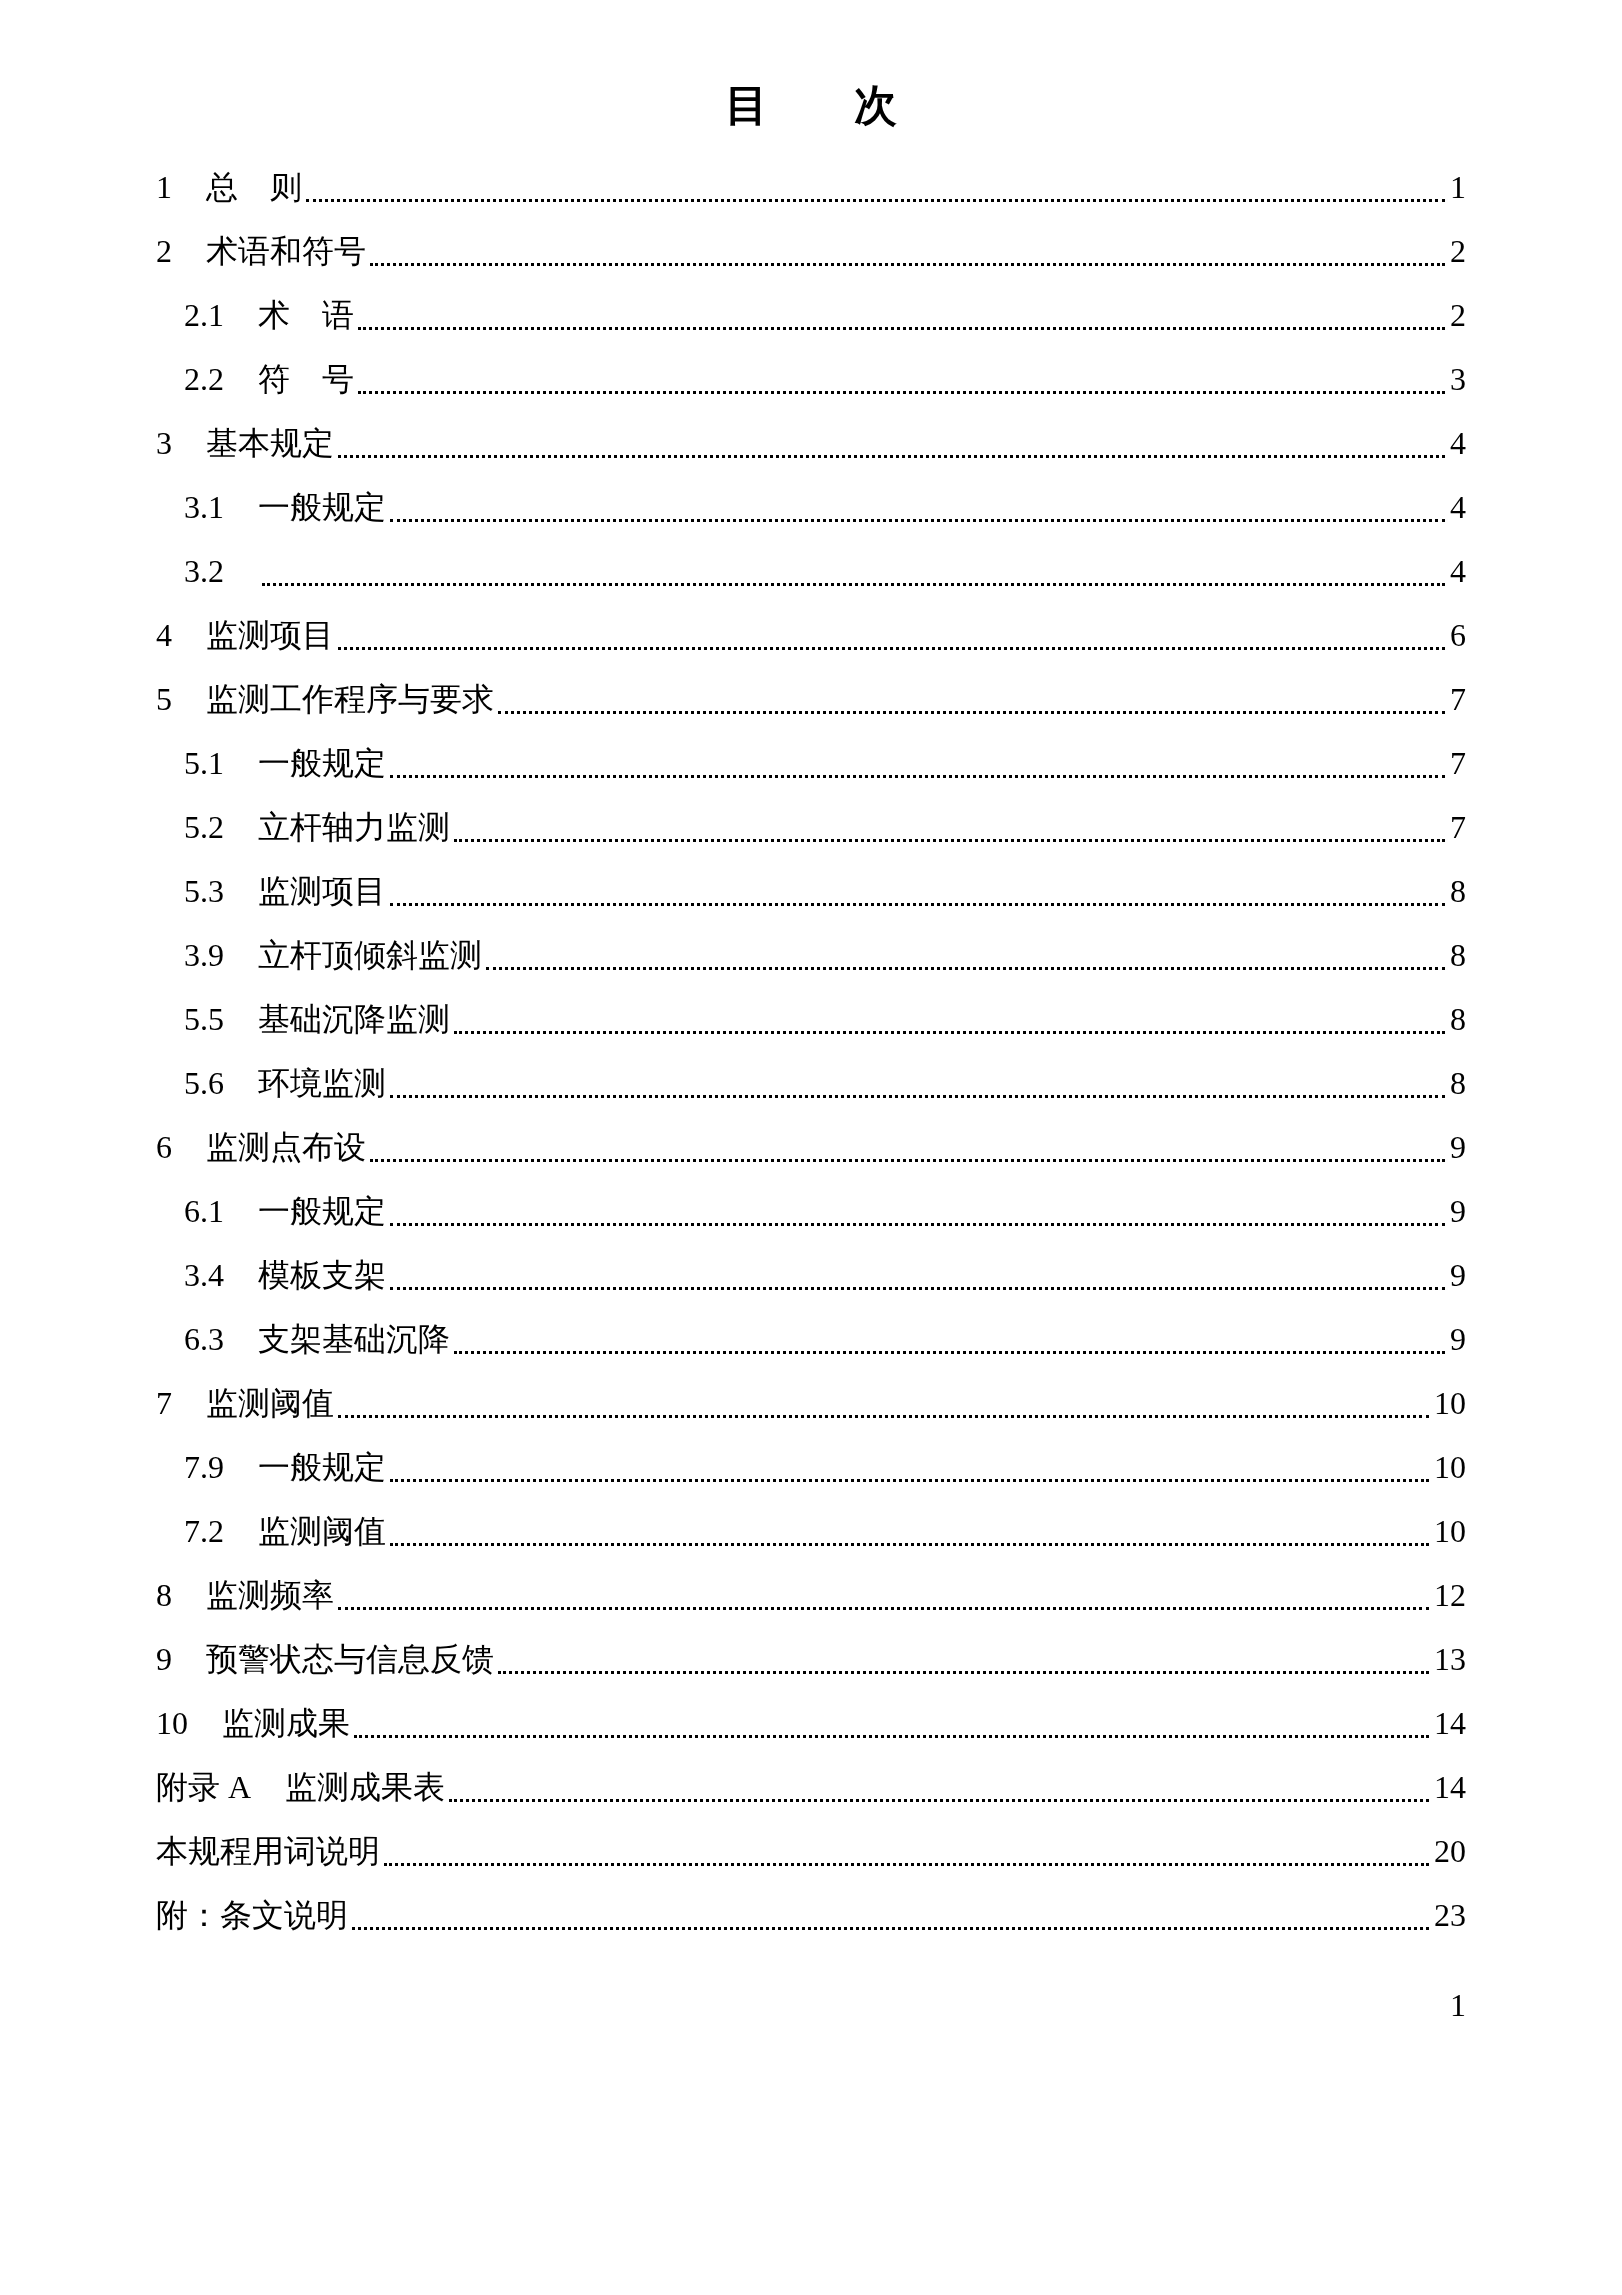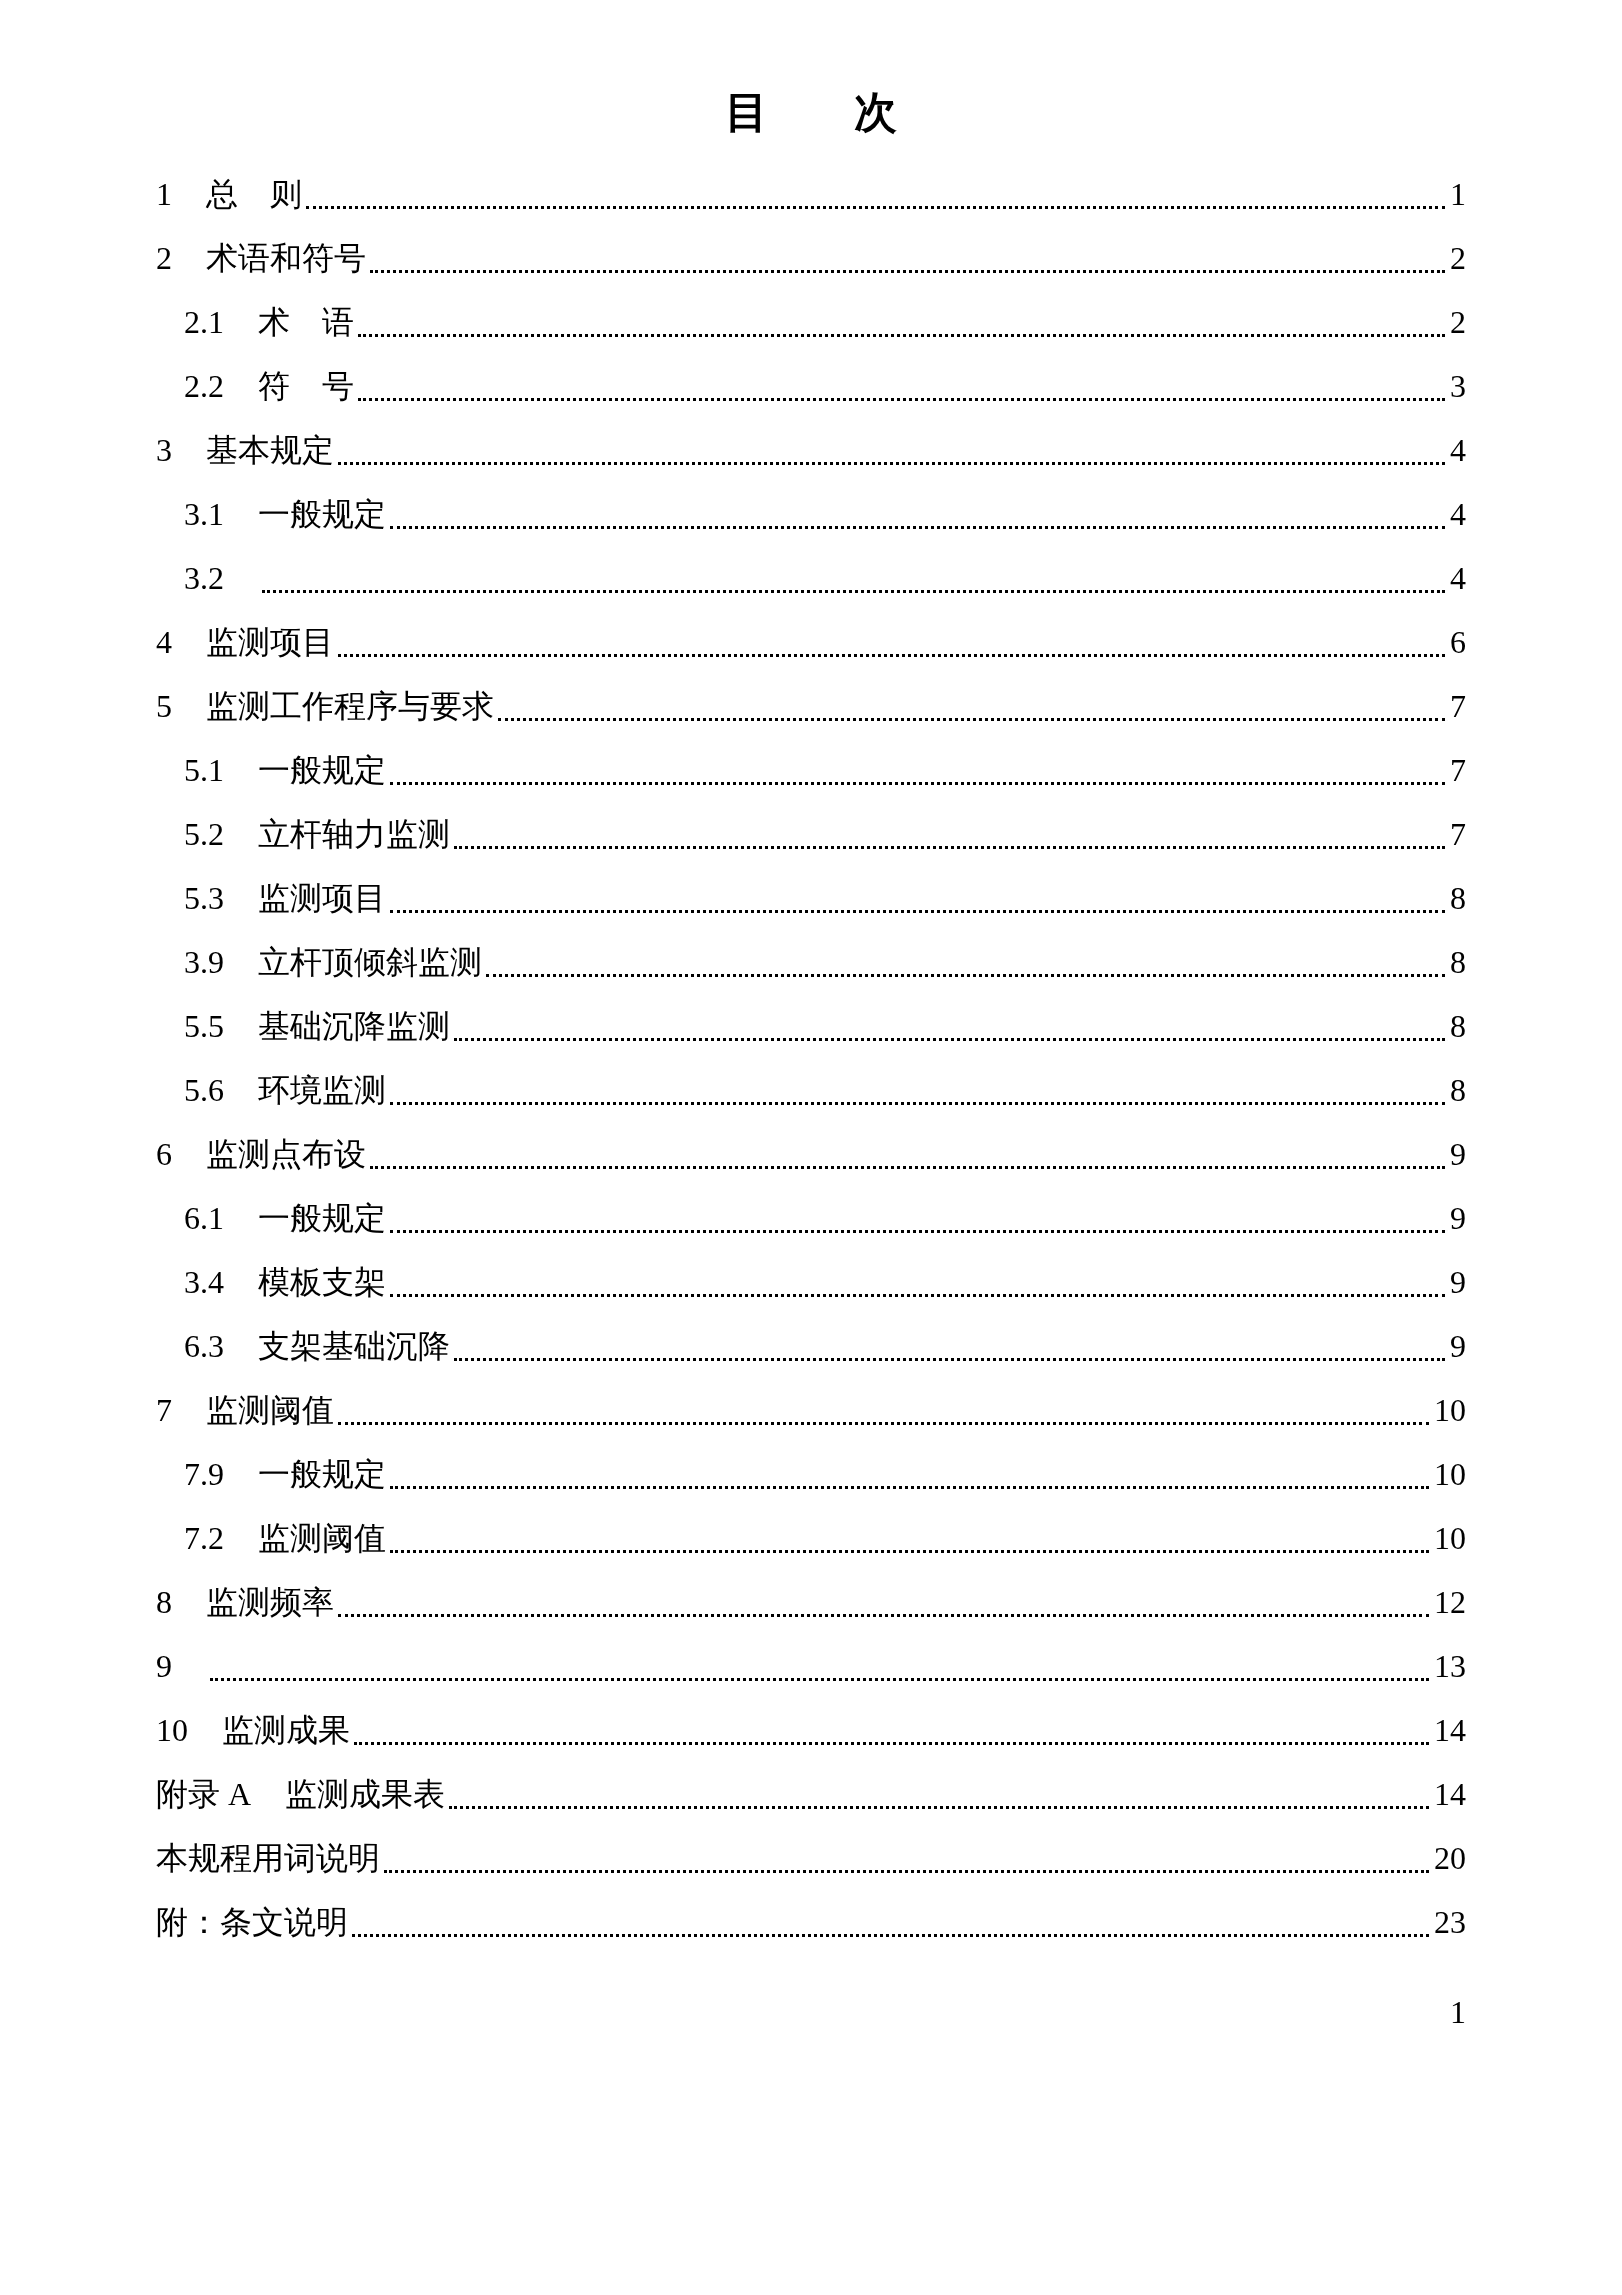--- a/index.html
+++ b/index.html
@@ -11,21 +11,21 @@
     font-family: "Liberation Serif", "DejaVu Serif", serif;
     overflow: hidden;
   }
   .page {
     box-sizing: border-box;
     width: 1622px;
     height: 2295px;
     padding: 0 156px 0 156px;
   }
   .title {
-    margin: 11px;
+    margin: 4px;
     padding-top: 76px;
     height: 52px;
     line-height: 52px;
     text-align: center;
     font-size: 43px;
     font-weight: bold;
     white-space: pre;
   }
   .toc {
     margin-top: 23.4px;
@@ -77,21 +77,21 @@
       <div class="row lvl2"><span class="num">5.5</span><span class="label">基础沉降监测</span><span class="leader"></span><span class="pg">8</span></div>
       <div class="row lvl2"><span class="num">5.6</span><span class="label">环境监测</span><span class="leader"></span><span class="pg">8</span></div>
       <div class="row lvl1"><span class="num">6</span><span class="label">监测点布设</span><span class="leader"></span><span class="pg">9</span></div>
       <div class="row lvl2"><span class="num">6.1</span><span class="label">一般规定</span><span class="leader"></span><span class="pg">9</span></div>
       <div class="row lvl2"><span class="num">3.4</span><span class="label">模板支架</span><span class="leader"></span><span class="pg">9</span></div>
       <div class="row lvl2"><span class="num">6.3</span><span class="label">支架基础沉降</span><span class="leader"></span><span class="pg">9</span></div>
       <div class="row lvl1"><span class="num">7</span><span class="label">监测阈值</span><span class="leader"></span><span class="pg">10</span></div>
       <div class="row lvl2"><span class="num">7.9</span><span class="label">一般规定</span><span class="leader"></span><span class="pg">10</span></div>
       <div class="row lvl2"><span class="num">7.2</span><span class="label">监测阈值</span><span class="leader"></span><span class="pg">10</span></div>
       <div class="row lvl1"><span class="num">8</span><span class="label">监测频率</span><span class="leader"></span><span class="pg">12</span></div>
-      <div class="row lvl1"><span class="num">9</span><span class="leader"></span><span class="pg">13</span></div>
+      <div class="row lvl1"><span class="num">9</span><span class="label">预警状态与信息反馈</span><span class="leader"></span><span class="pg">13</span></div>
       <div class="row lvl1"><span class="num">10</span><span class="label">监测成果</span><span class="leader"></span><span class="pg">14</span></div>
       <div class="row lvl1"><span class="num">附录 A</span><span class="label">监测成果表</span><span class="leader"></span><span class="pg">14</span></div>
       <div class="row lvl1"><span class="label">本规程用词说明</span><span class="leader"></span><span class="pg">20</span></div>
       <div class="row lvl1"><span class="label">附：条文说明</span><span class="leader"></span><span class="pg">23</span></div>
     </div>
   <div class="footer">1</div>
 </div>
 
 
 </body></html>

